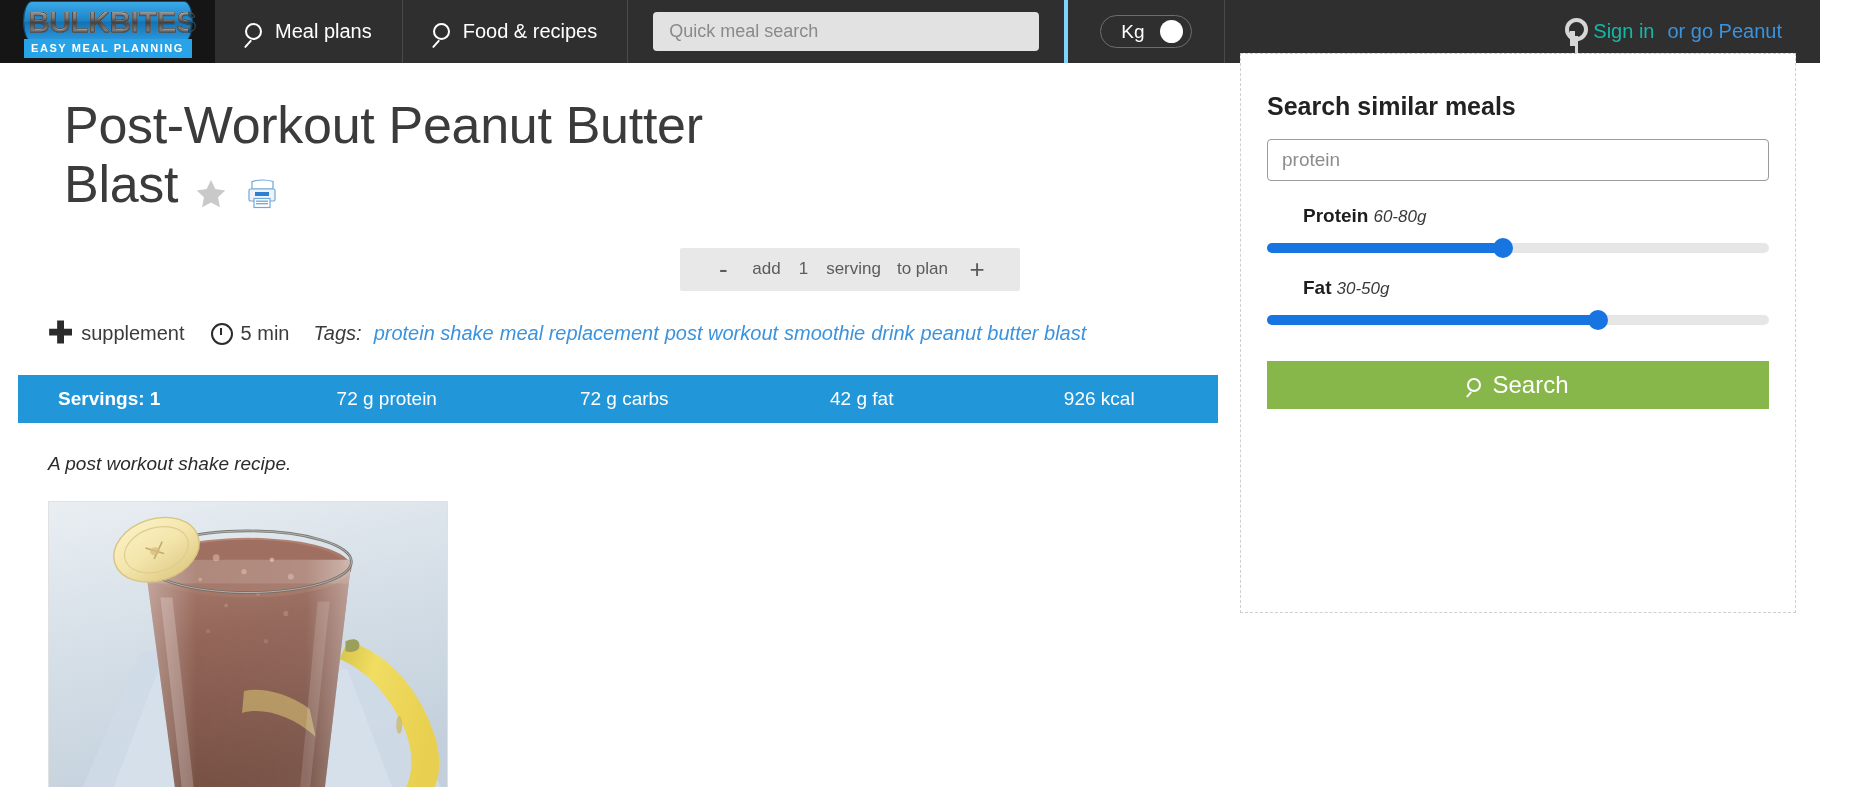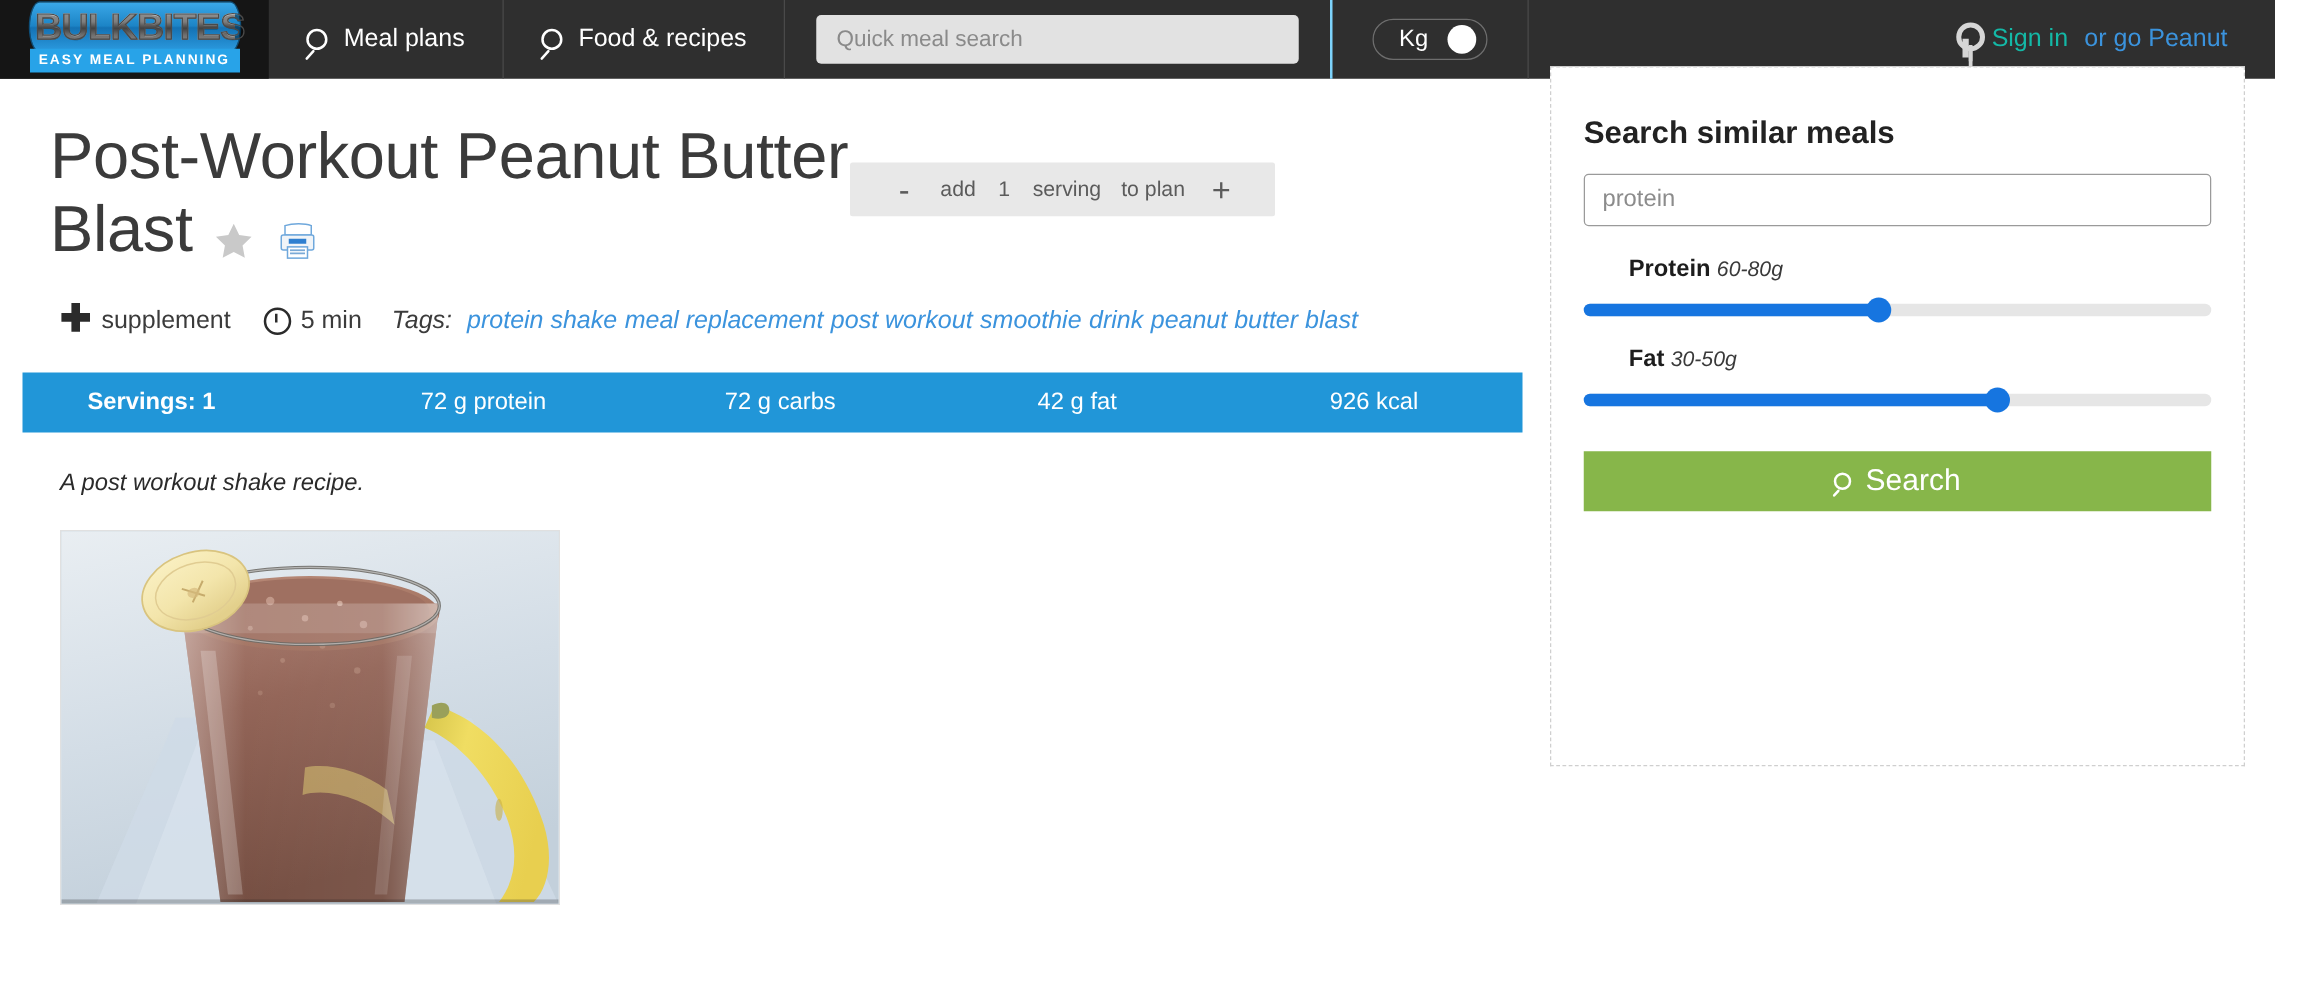--- a/index.html
+++ b/index.html
@@ -95,21 +95,21 @@
     width: 2.4px; height: 10px;
     background: #ffffff;
     left: 0px; top: 14px;
     transform: rotate(42deg);
     border-radius: 2px;
   }
 
   .search-cell {
     display: flex; align-items: center;
     padding: 0 25px;
-    border-right: 2px solid #7dd3fc;
+    border-right: 4px solid #7dd3fc;
     height: 63px;
   }
   .quick-search {
     width: 386px; height: 39px;
     border: none; border-radius: 4px;
     background: #e2e2e2;
     padding: 0 16px;
     font-size: 18px;
     color: #444;
     font-family: "Liberation Sans", sans-serif;
@@ -166,21 +166,22 @@
 
   .main-col {
     position: absolute;
     left: 0; top: 0;
     width: 1238px;
   }
 
   .title-row {
     display: flex;
     align-items: flex-start;
-    padding: 33px 0 0 40px;
+    padding: 33px 0 0 64px;
+    flex-direction: column;
   }
   h1.recipe-title {
     margin: 0;
     font-size: 52px;
     font-weight: normal;
     line-height: 1.13;
     color: #3b3b3b;
     max-width: 720px;
     letter-spacing: -0.3px;
   }
@@ -252,21 +253,21 @@
   .nutri-bar {
     margin: 26px 0 0 18px;
     width: 1200px; height: 48px;
     background: #2196d8;
     color: #ffffff;
     display: flex;
     align-items: center;
     font-size: 19px;
   }
   .nutri-cell { flex: 1; text-align: center; }
-  .nutri-cell.first { font-weight: bold; flex: 0 0 250px; text-align: left; padding-left: 52px; }
+  .nutri-cell.first { font-weight: bold; flex: 0 0 250px; text-align: left; padding-left: 40px; }
 
   .desc {
     padding: 30px 0 0 48px;
     font-size: 19px;
     font-style: italic;
     color: #2b2b2b;
   }
 
   
   .photo-wrap {

